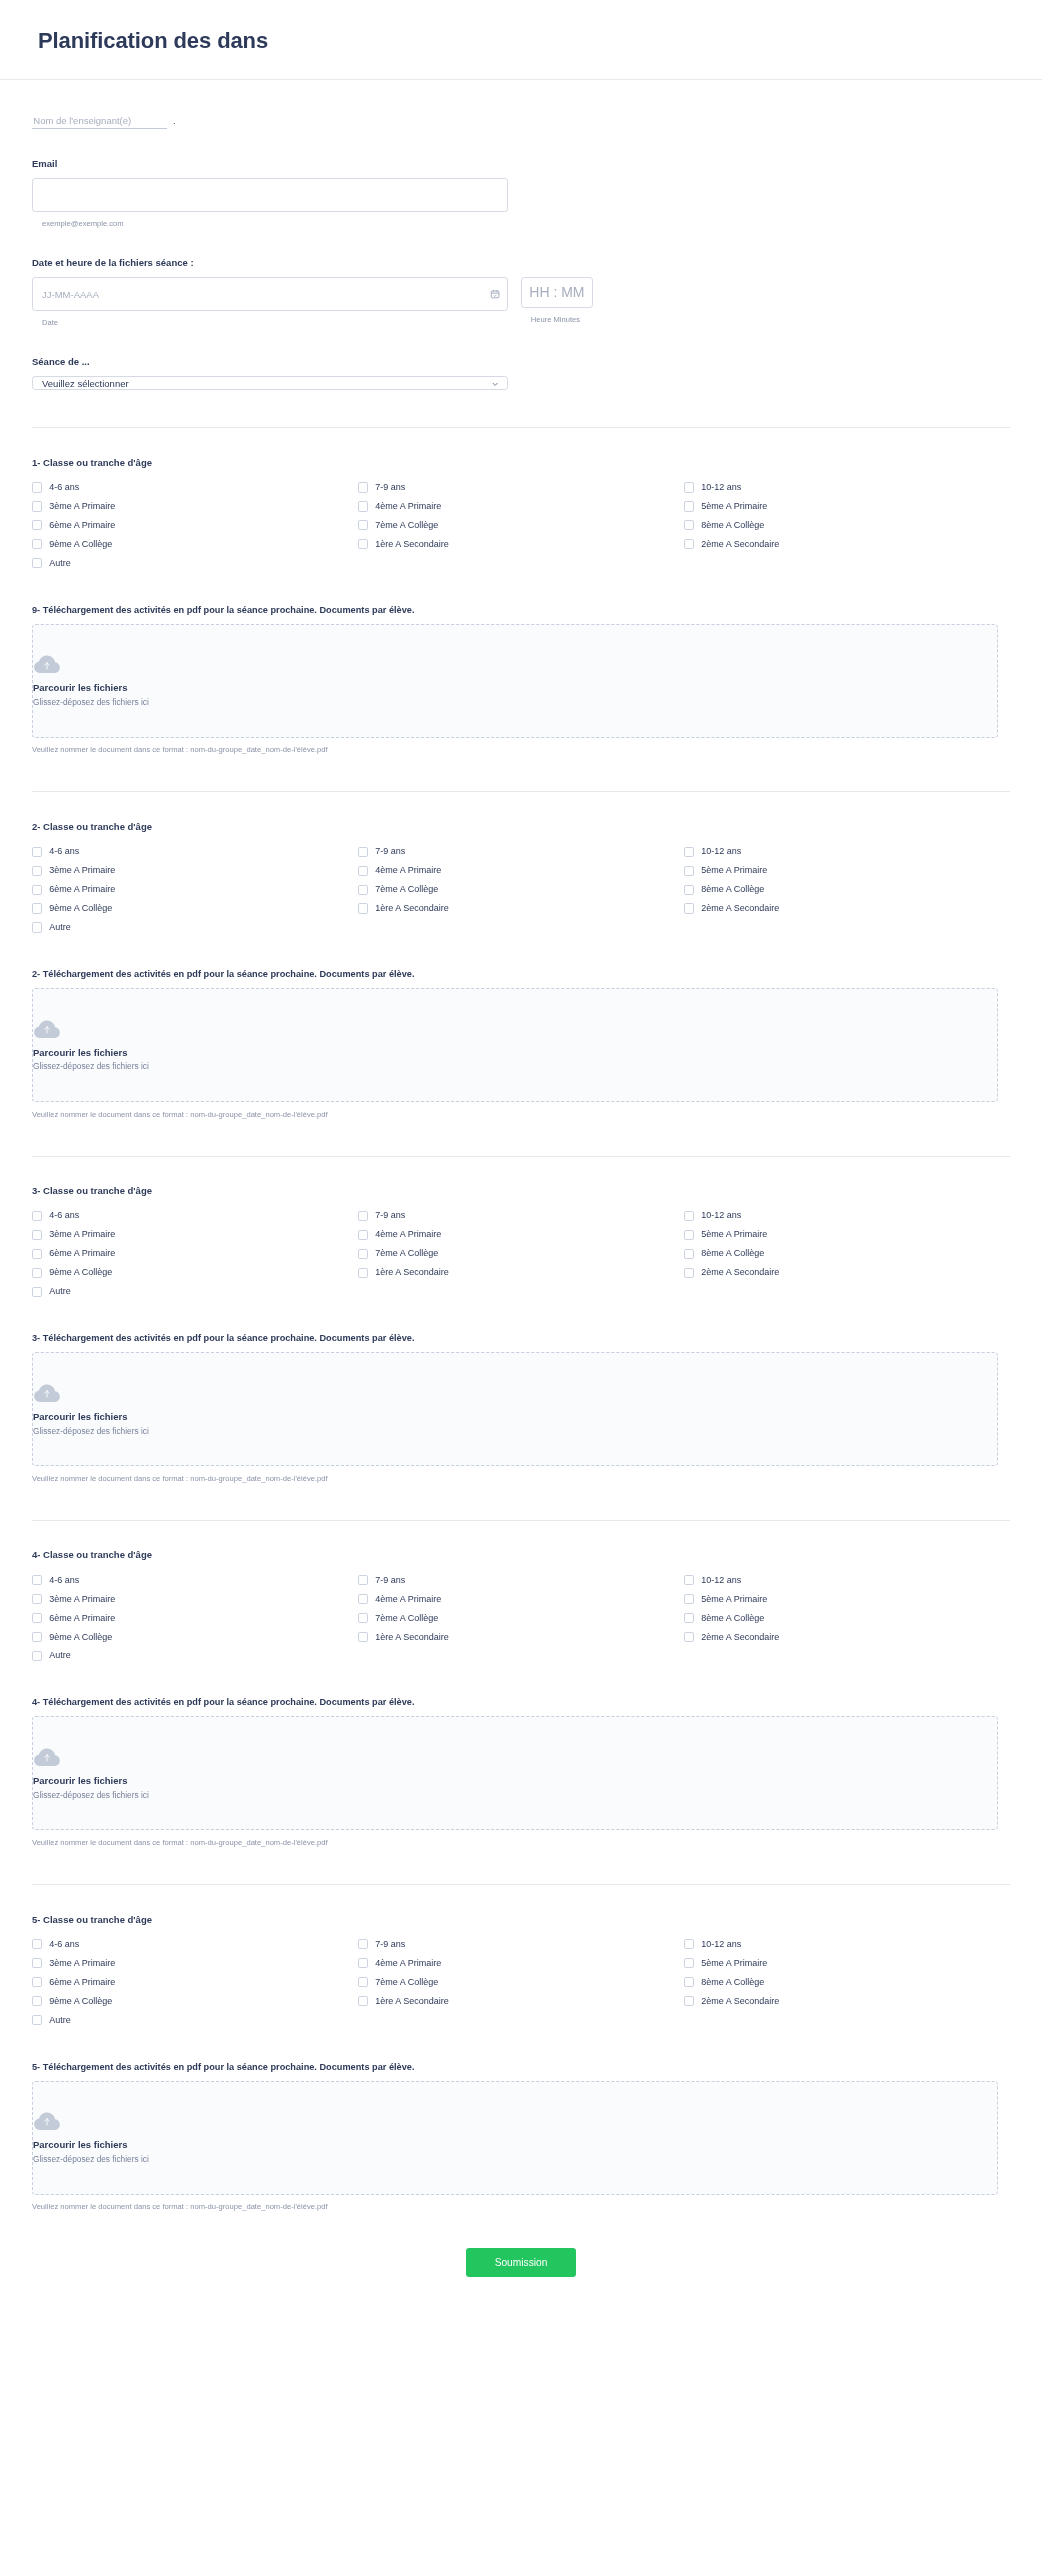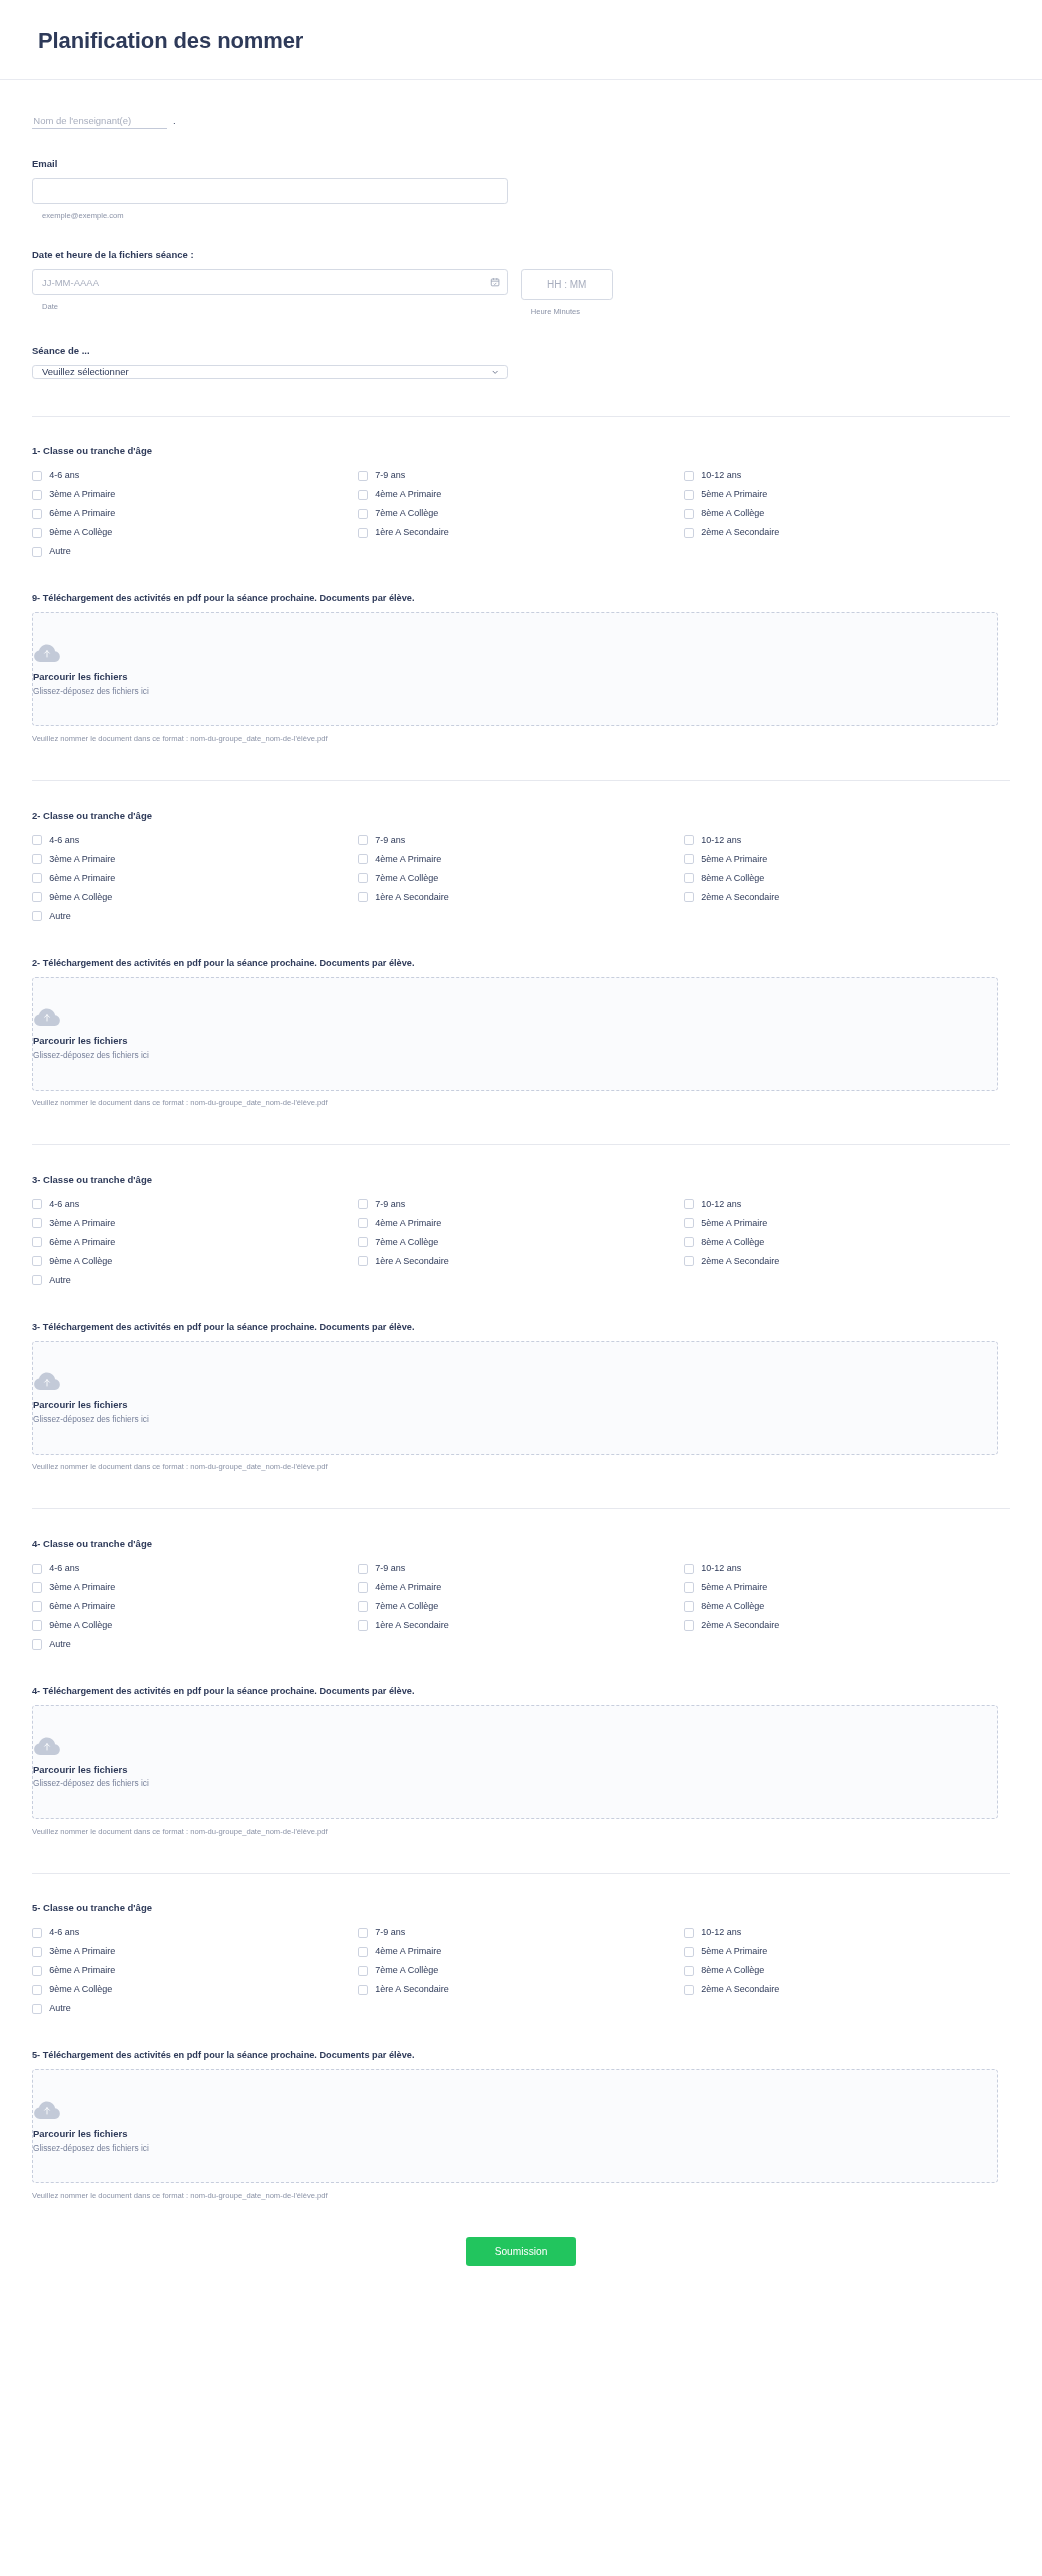--- a/index.html
+++ b/index.html
@@ -64,21 +64,21 @@
   .field-label {
     font-size: 9.5px;
     font-weight: bold;
     color: #2e3a59;
     margin-bottom: 9px;
     display: block;
   }
 
   .text-input {
     width: 476px;
-    height: 26px;
+    height: 34px;
     border: 0.6px solid #d5dae4;
     border-radius: 3.2px;
     background: #ffffff;
     font-size: 9.5px;
     font-family: inherit;
     color: #2e3a59;
     padding: 0 9px;
     outline: none;
     display: block;
   }
@@ -106,25 +106,25 @@
     position: absolute;
     right: 7.6px;
     top: 50%;
     transform: translateY(-50%);
     width: 10.2px;
     height: 10.2px;
     color: #9aa2b5;
     pointer-events: none;
   }
   .time-input {
-    width: 92px;
+    width: 72px;
     height: 30.5px;
     border: 0.6px solid #d5dae4;
     border-radius: 3.2px;
-    font-size: 10px;
+    font-size: 14px;
     font-family: inherit;
     color: #2e3a59;
     padding: 0 7.6px;
     outline: none;
     text-align: center;
     background: #fff;
   }
   .time-input::placeholder, .text-input::placeholder, .inline-input::placeholder {
     color: #a8aebe;
   }
@@ -259,21 +259,21 @@
     padding: 9px 29px;
     cursor: pointer;
   }
 </style>
 </head>
 <body>
 
 <div class="page">
 
   <div class="app-header">
-    <h1 class="app-title">Planification des nommer</h1>
+    <h1 class="app-title">Planification des dans</h1>
   </div>
 
   <div class="form-body">
 
     <div class="inline-row">
       <input class="inline-input" type="text" placeholder="Nom de l'enseignant(e)" style="">
       <span class="inline-period">.</span>
     </div>
 
     <div class="field-block">

